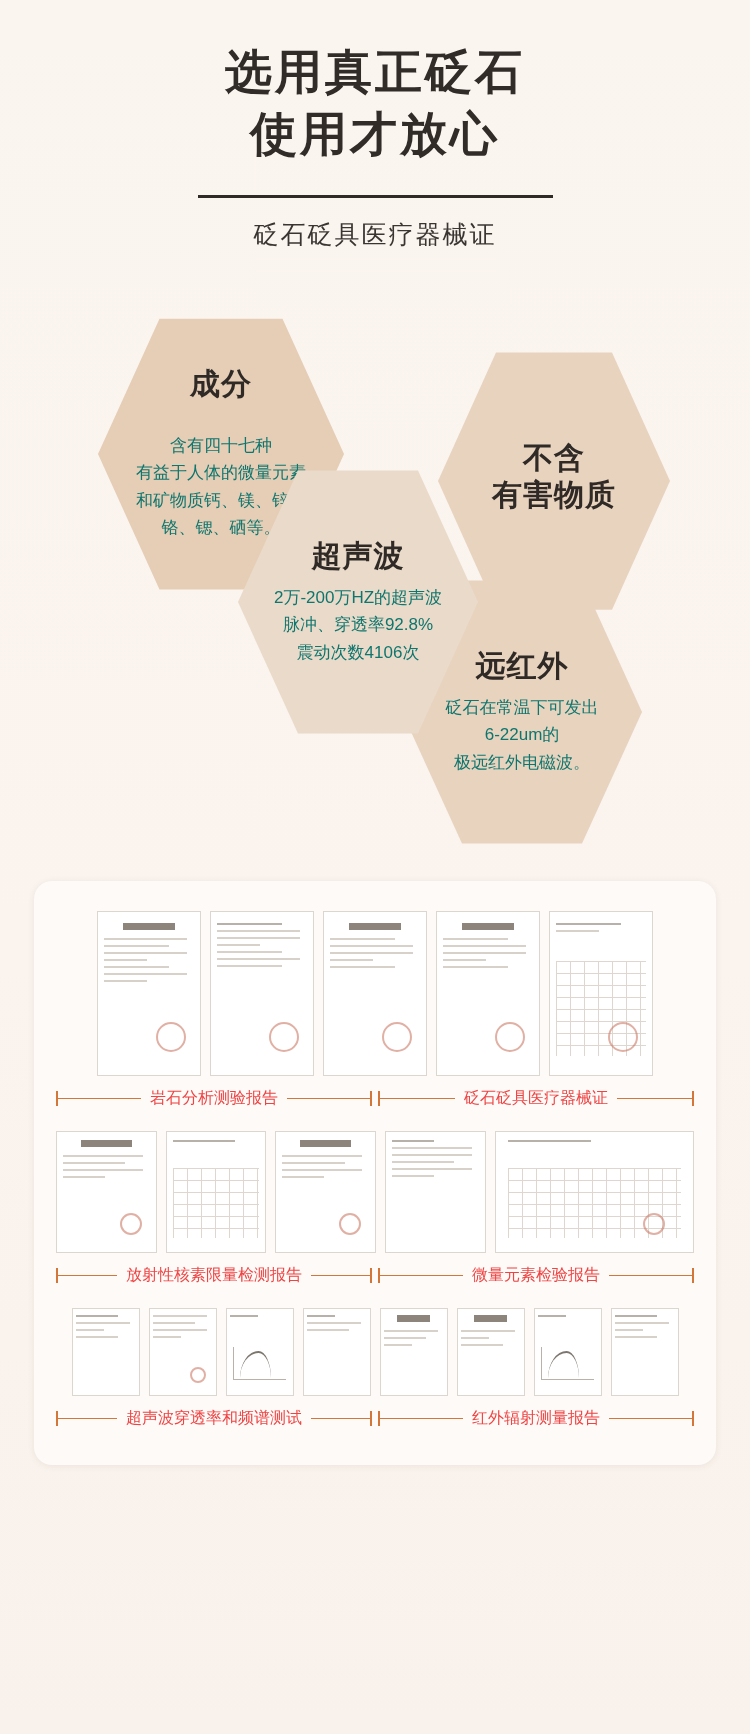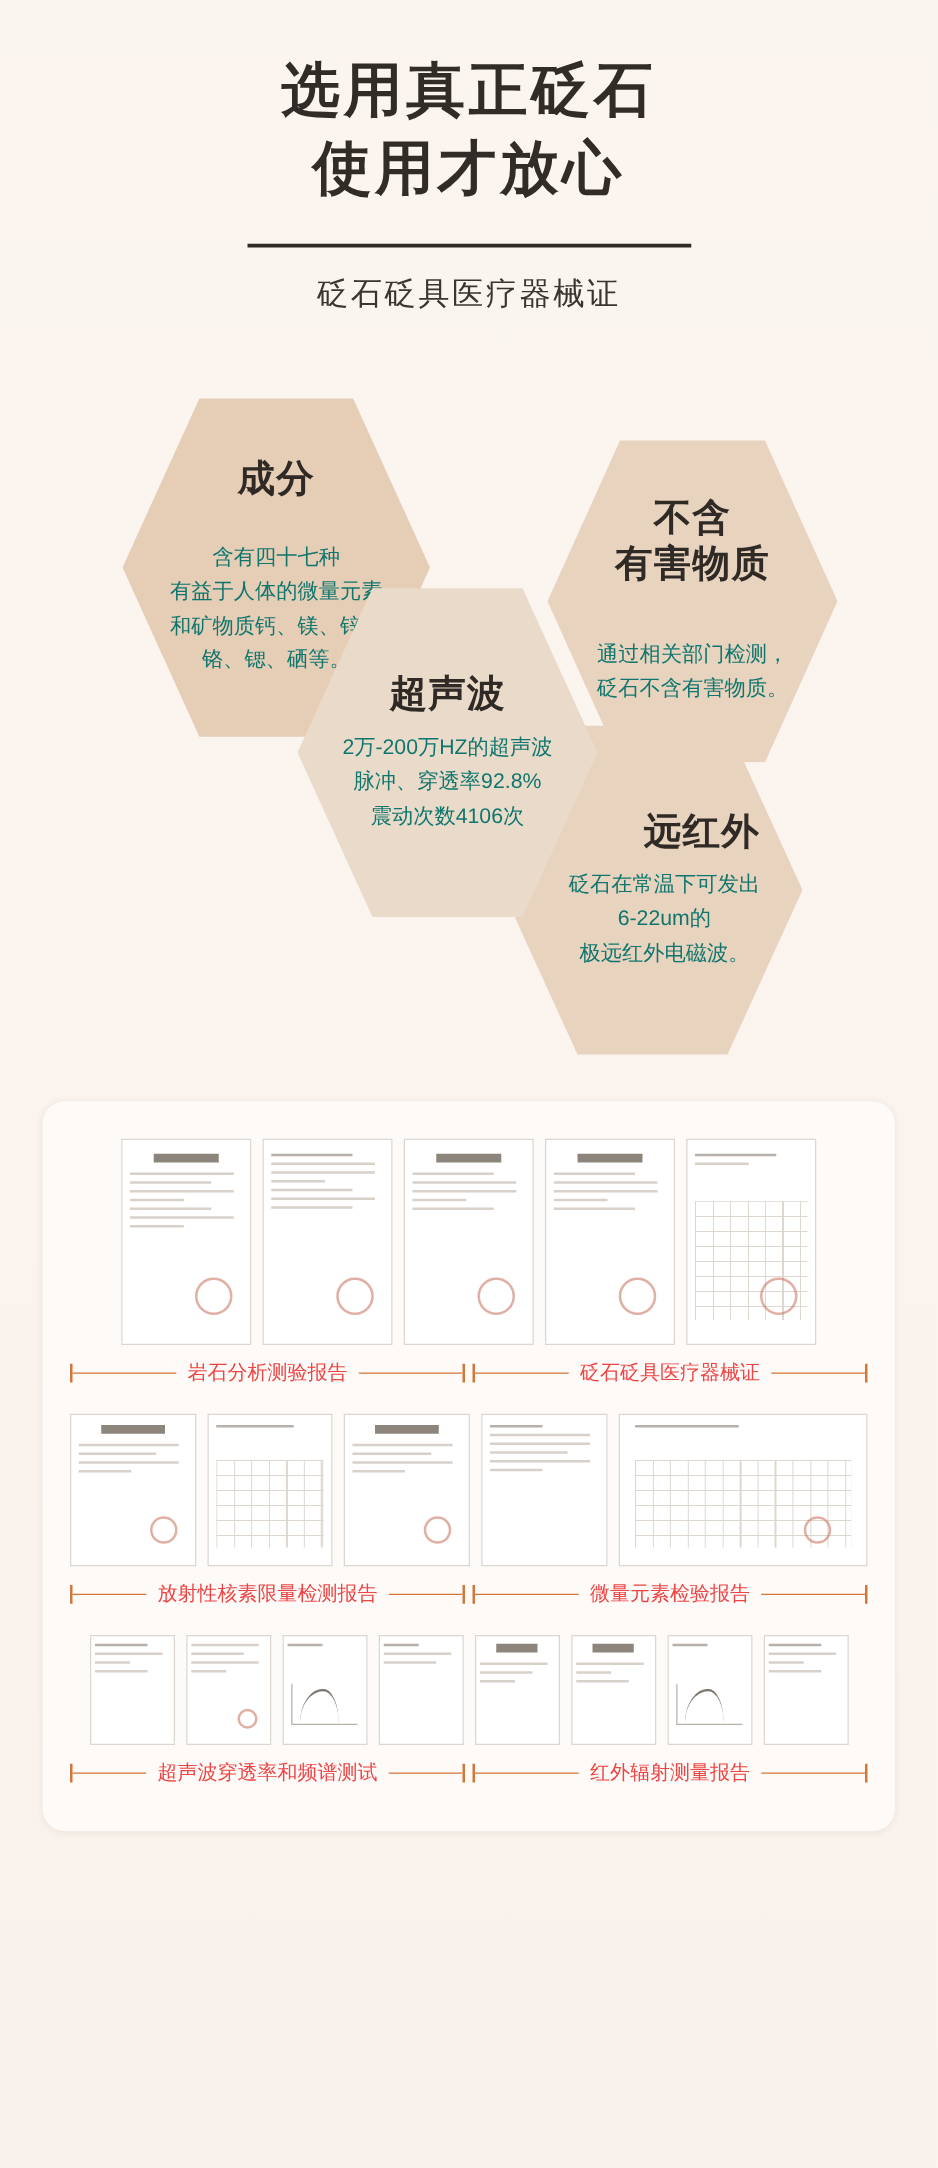--- a/index.html
+++ b/index.html
@@ -67,21 +67,21 @@
     color: #0f766e;
   }
   .hex.light { background: #e8d3bf; }
   .hex.lighter { background: #eadac9; }
 
   
   #hex-chengfen   { left: 98px;  top: 0px;   width: 246px; height: 282px; gap: 20px; }
   #hex-buhan      { left: 438px; top: 34px;  width: 232px; height: 268px; }
   #hex-chaoshengbo{ left: 238px; top: 152px; width: 240px; height: 274px; }
   #hex-weijing    { left: 66px;  top: 240px; width: 246px; height: 282px; }
-  #hex-yuanhongwai{ left: 402px; top: 262px; width: 240px; height: 274px; align-items: flex-end; }
+  #hex-yuanhongwai{ left: 402px; top: 262px; width: 240px; height: 274px; }
 
   #hex-chengfen { z-index: 3; }
   #hex-buhan { z-index: 2; gap: 30px; }
   #hex-chaoshengbo { z-index: 4; }
   #hex-weijing { z-index: 3; }
   #hex-yuanhongwai { z-index: 2; }
 
   
   .certpanel {
     margin: 38px 34px 40px;
@@ -202,22 +202,20 @@
       <div class="t">成分</div>
       <div class="d" style="white-space:pre-line">含有四十七种
 有益于人体的微量元素
 和矿物质钙、镁、锌、
 铬、锶、硒等。</div>
     </div>
 
     <div class="hex light" id="hex-buhan">
       <div class="t" style="white-space:pre-line">不含
 有害物质</div>
-      <div class="d" style="white-space:pre-line">通过相关部门检测，
-砭石不含有害物质。</div>
     </div>
 
     <div class="hex lighter" id="hex-chaoshengbo">
       <div class="t">超声波</div>
       <div class="d" style="white-space:pre-line">2万-200万HZ的超声波
 脉冲、穿透率92.8%
 震动次数4106次</div>
     </div>
 
 

